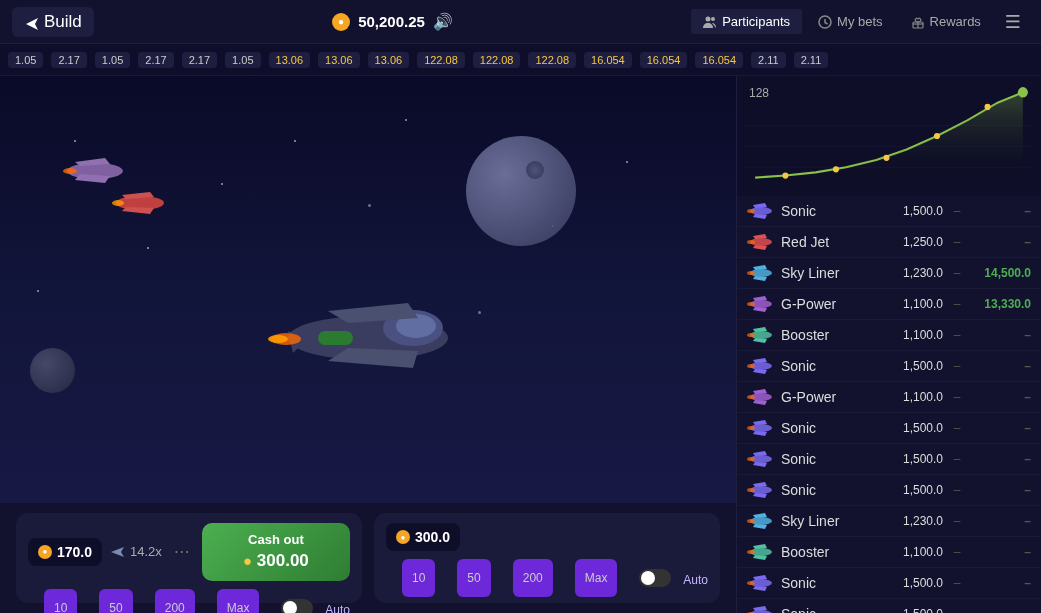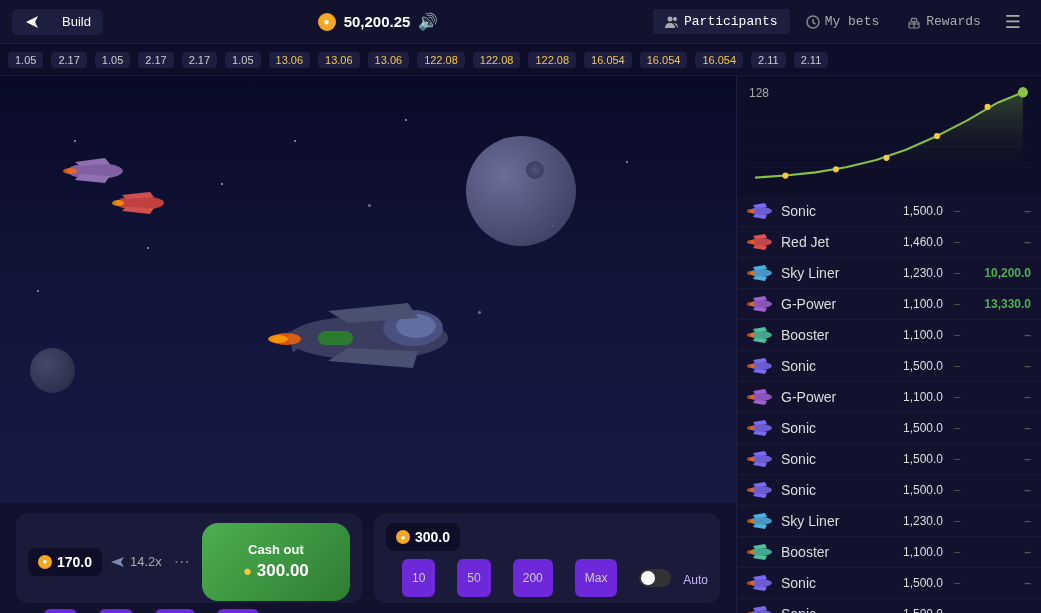--- a/index.html
+++ b/index.html
@@ -25,29 +25,29 @@
       border-bottom: 1px solid #1e1e40;
       flex-shrink: 0;
     }
     .header-left {
       display: flex;
       align-items: center;
       gap: 8px;
     }
     .build-btn {
       display: flex;
-      align-items: flex-start;
-      gap: 22px;
+      align-items: flex-end;
+      gap: 4px;
       background: #1e1e40;
       border: none;
       color: #fff;
       padding: 5px 12px;
       border-radius: 6px;
       cursor: pointer;
-      font-size: 13px;
+      font-size: 17px;
     }
     .header-center {
       display: flex;
       align-items: center;
       gap: 8px;
     }
     .coin-icon {
       width: 18px;
       height: 18px;
       background: #f5a623;
@@ -80,21 +80,20 @@
       display: flex;
       align-items: center;
       gap: 5px;
       padding: 5px 12px;
       border-radius: 2px;
       cursor: pointer;
       font-size: 13px;
       color: #aaa;
       background: none;
       border: none;
-      font-family: Liberation Mono, monospace;
     }
     .nav-tab.active {
       background: #1e1e40;
       color: #fff;
     }
     .menu-btn {
       background: none;
       border: none;
       color: #aaa;
       cursor: pointer;
@@ -279,29 +278,29 @@
       color: #777;
       cursor: pointer;
       font-size: 16px;
       padding: 0 4px;
     }
 
     .cashout-btn {
       flex: 1;
       background: linear-gradient(135deg, #4caf50, #2e7d32);
       border: none;
-      border-radius: 16px;
+      border-radius: 10px;
       color: #fff;
       font-weight: 700;
       cursor: pointer;
       display: flex;
       flex-direction: column;
       align-items: center;
       justify-content: center;
-      padding: 18px 12px;
+      padding: 8px 12px;
       font-size: 13px;
       line-height: 1.4;
     }
 
     .cashout-amount {
       font-size: 17px;
       font-weight: 900;
     }
 
     .place-bet-btn {
@@ -695,35 +694,35 @@
       <span class="p-win empty">–</span>
     </div>
         <div class="p-row">
       <svg class="tiny-plane" viewBox="0 0 28 20" xmlns="http://www.w3.org/2000/svg">
         <ellipse cx="14" cy="10" rx="11" ry="4" fill="#e05050" opacity="0.85"></ellipse>
         <polygon points="8,7 20,6 18,2 6,4" fill="#e05050"></polygon>
         <polygon points="8,13 20,14 18,18 6,16" fill="#e05050"></polygon>
         <ellipse cx="4" cy="10" rx="4" ry="2" fill="#ff6a00" opacity="0.7"></ellipse>
       </svg>
       <span class="p-name">Red Jet</span>
-      <span class="p-bet">1,460.0</span>
+      <span class="p-bet">1,250.0</span>
       <span class="p-dash">–</span>
       <span class="p-win empty">–</span>
     </div>
         <div class="p-row">
       <svg class="tiny-plane" viewBox="0 0 28 20" xmlns="http://www.w3.org/2000/svg">
         <ellipse cx="14" cy="10" rx="11" ry="4" fill="#50b0e0" opacity="0.85"></ellipse>
         <polygon points="8,7 20,6 18,2 6,4" fill="#50b0e0"></polygon>
         <polygon points="8,13 20,14 18,18 6,16" fill="#50b0e0"></polygon>
         <ellipse cx="4" cy="10" rx="4" ry="2" fill="#ff6a00" opacity="0.7"></ellipse>
       </svg>
       <span class="p-name">Sky Liner</span>
       <span class="p-bet">1,230.0</span>
       <span class="p-dash">–</span>
-      <span class="p-win green">10,200.0</span>
+      <span class="p-win green">14,500.0</span>
     </div>
         <div class="p-row">
       <svg class="tiny-plane" viewBox="0 0 28 20" xmlns="http://www.w3.org/2000/svg">
         <ellipse cx="14" cy="10" rx="11" ry="4" fill="#a060d0" opacity="0.85"></ellipse>
         <polygon points="8,7 20,6 18,2 6,4" fill="#a060d0"></polygon>
         <polygon points="8,13 20,14 18,18 6,16" fill="#a060d0"></polygon>
         <ellipse cx="4" cy="10" rx="4" ry="2" fill="#ff6a00" opacity="0.7"></ellipse>
       </svg>
       <span class="p-name">G-Power</span>
       <span class="p-bet">1,100.0</span>

